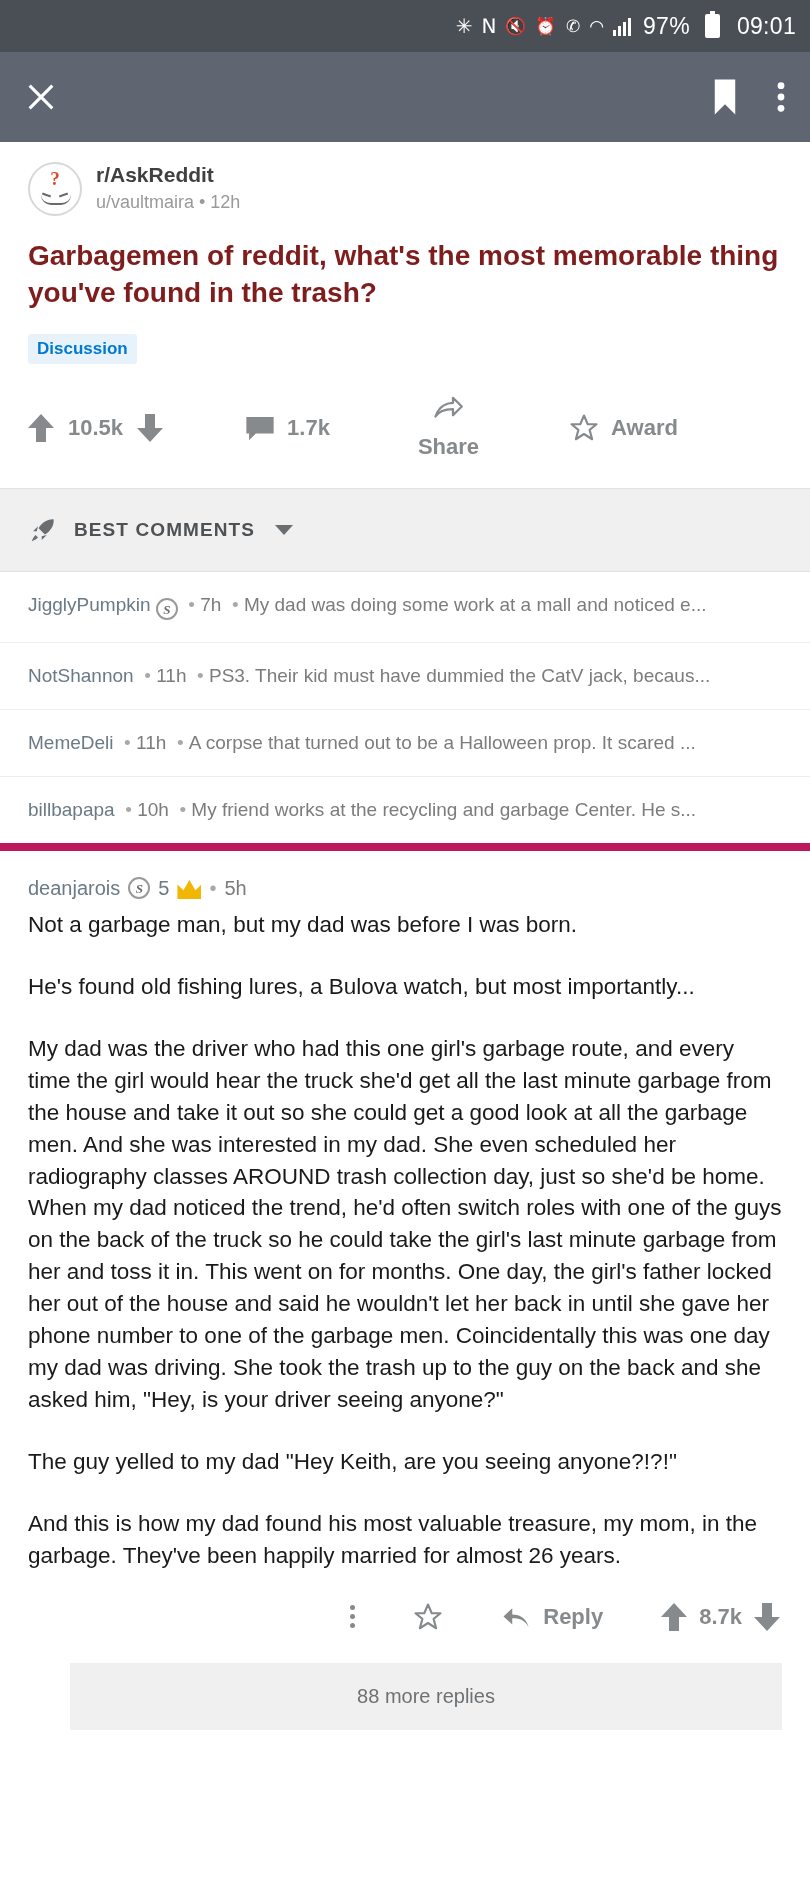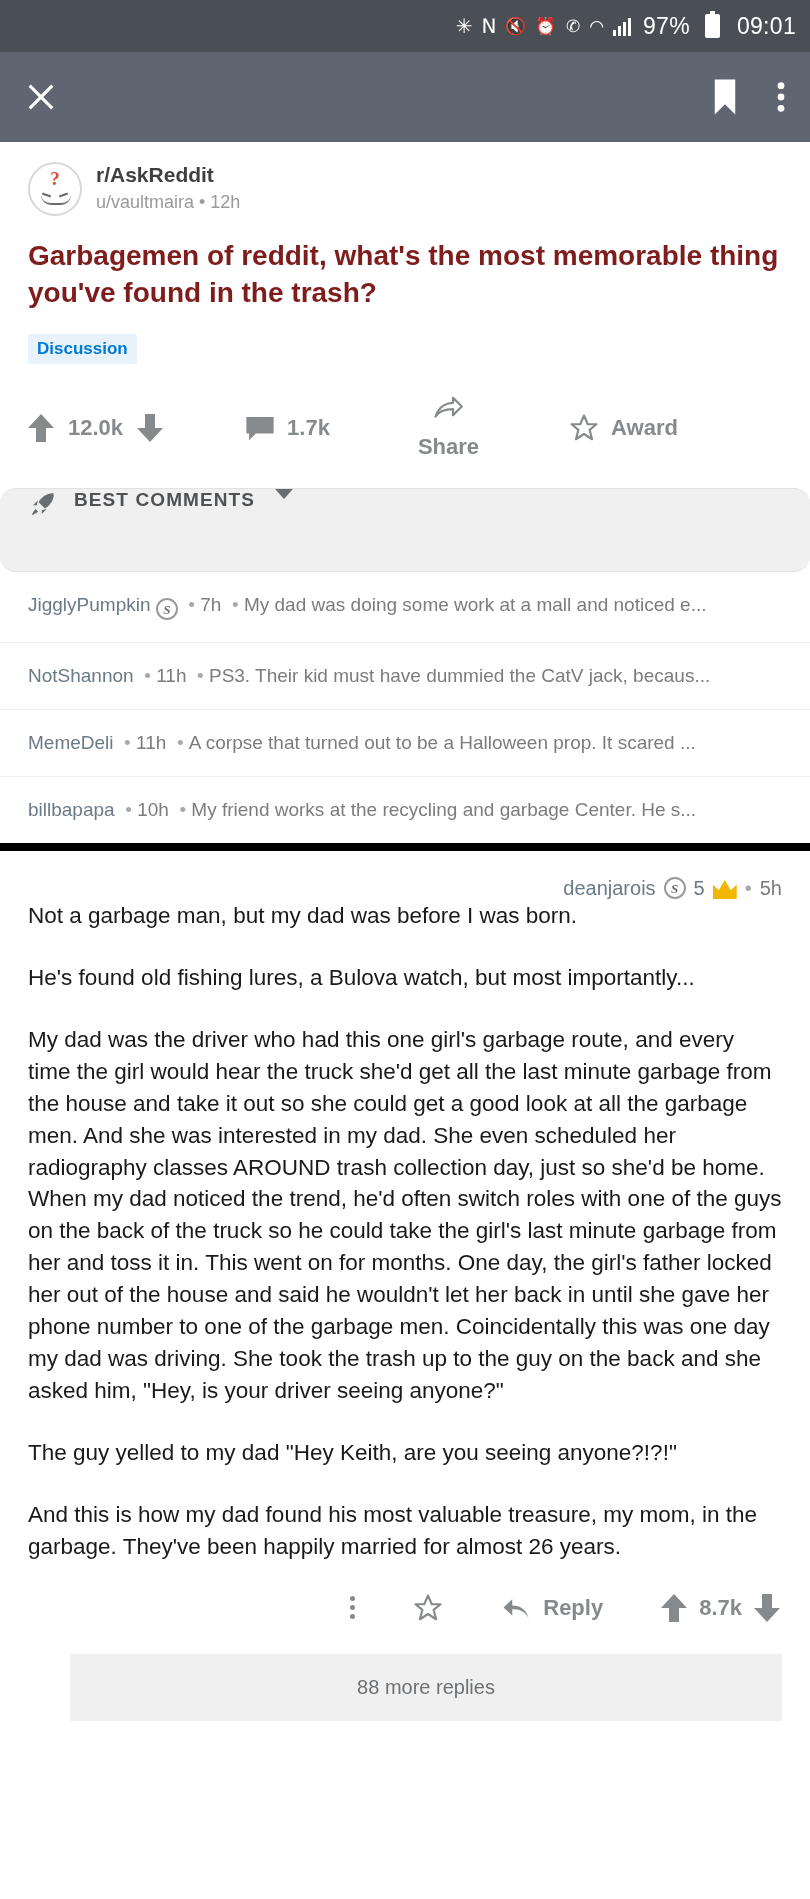--- a/index.html
+++ b/index.html
@@ -209,24 +209,23 @@
   }
   .arrow-ico.down { transform: rotate(180deg); }
 
   
   .best-bar {
     background: #f0f0f0;
     border-top: 1px solid #e2e2e2;
     border-bottom: 1px solid #e2e2e2;
     height: 84px;
     display: flex;
-    align-items: flex-start;
+    align-items: center;
     padding: 0 28px;
     gap: 16px;
-    border-radius: 16px;
   }
   .best-bar .label {
     font-size: 19px;
     font-weight: bold;
     letter-spacing: 1.1px;
     color: #4f5255;
   }
   .caret-down {
     width: 0; height: 0;
     border-left: 9px solid transparent;
@@ -241,21 +240,21 @@
     border-bottom: 1px solid #ededed;
     background: #fff;
     font-size: 19px;
     color: #7c7c7c;
     white-space: nowrap;
     overflow: hidden;
     text-overflow: ellipsis;
   }
   .collapsed .uname { color: #6a7a86; }
   .collapsed .sep { color: #a8a8a8; }
-  .collapsed.sepgap { border-bottom: 8px solid #000000; }
+  .collapsed.sepgap { border-bottom: 8px solid #be185d; }
 
   .badge-silver {
     display: inline-block;
     width: 22px; height: 22px;
     border-radius: 50%;
     border: 2px solid #9a9a9a;
     color: #6d6d6d;
     font-size: 13px;
     font-style: italic;
     font-weight: bold;
@@ -281,27 +280,26 @@
   .maincomment {
     padding: 26px 28px 0 28px;
   }
   .mc-meta {
     font-size: 20px;
     color: #6a7a86;
     display: flex;
     align-items: center;
     gap: 8px;
     flex-wrap: wrap;
-    justify-content: flex-end;
   }
   .mc-meta .score { color: #6a7a86; }
   .mc-meta .time { color: #7c7c7c; }
   .mc-meta .dot { color: #a8a8a8; }
   .mc-body {
-    margin-top: 0;
+    margin-top: 9px;
     font-size: 22.5px;
     line-height: 1.42;
     color: #1a1a1b;
   }
   .mc-body p { margin: 0 0 30px 0; }
   .mc-body p:last-child { margin-bottom: 0; }
 
   
   .mc-actions {
     display: flex;
@@ -400,21 +398,21 @@
     </div>
   </div>
 
   <div class="post-title">Garbagemen of reddit, what's the most memorable thing you've found in the trash?</div>
   <div class="flair">Discussion</div>
 </div>
 
 <div class="actionbar">
   <div class="act vote">
     <span class="arrow-ico"></span>
-    <span>12.0k</span>
+    <span>10.5k</span>
     <span class="arrow-ico down"></span>
   </div>
   <div class="act comments">
     <svg width="30" height="28" viewBox="0 0 22 20">
         <path d="M1 2 H21 V14 H8 L3 19 V14 H1 Z" fill="#878a8c"></path>
       </svg>
     <span>1.7k</span>
   </div>
   <div class="act share">
     <svg width="30" height="26" viewBox="0 0 24 20">

